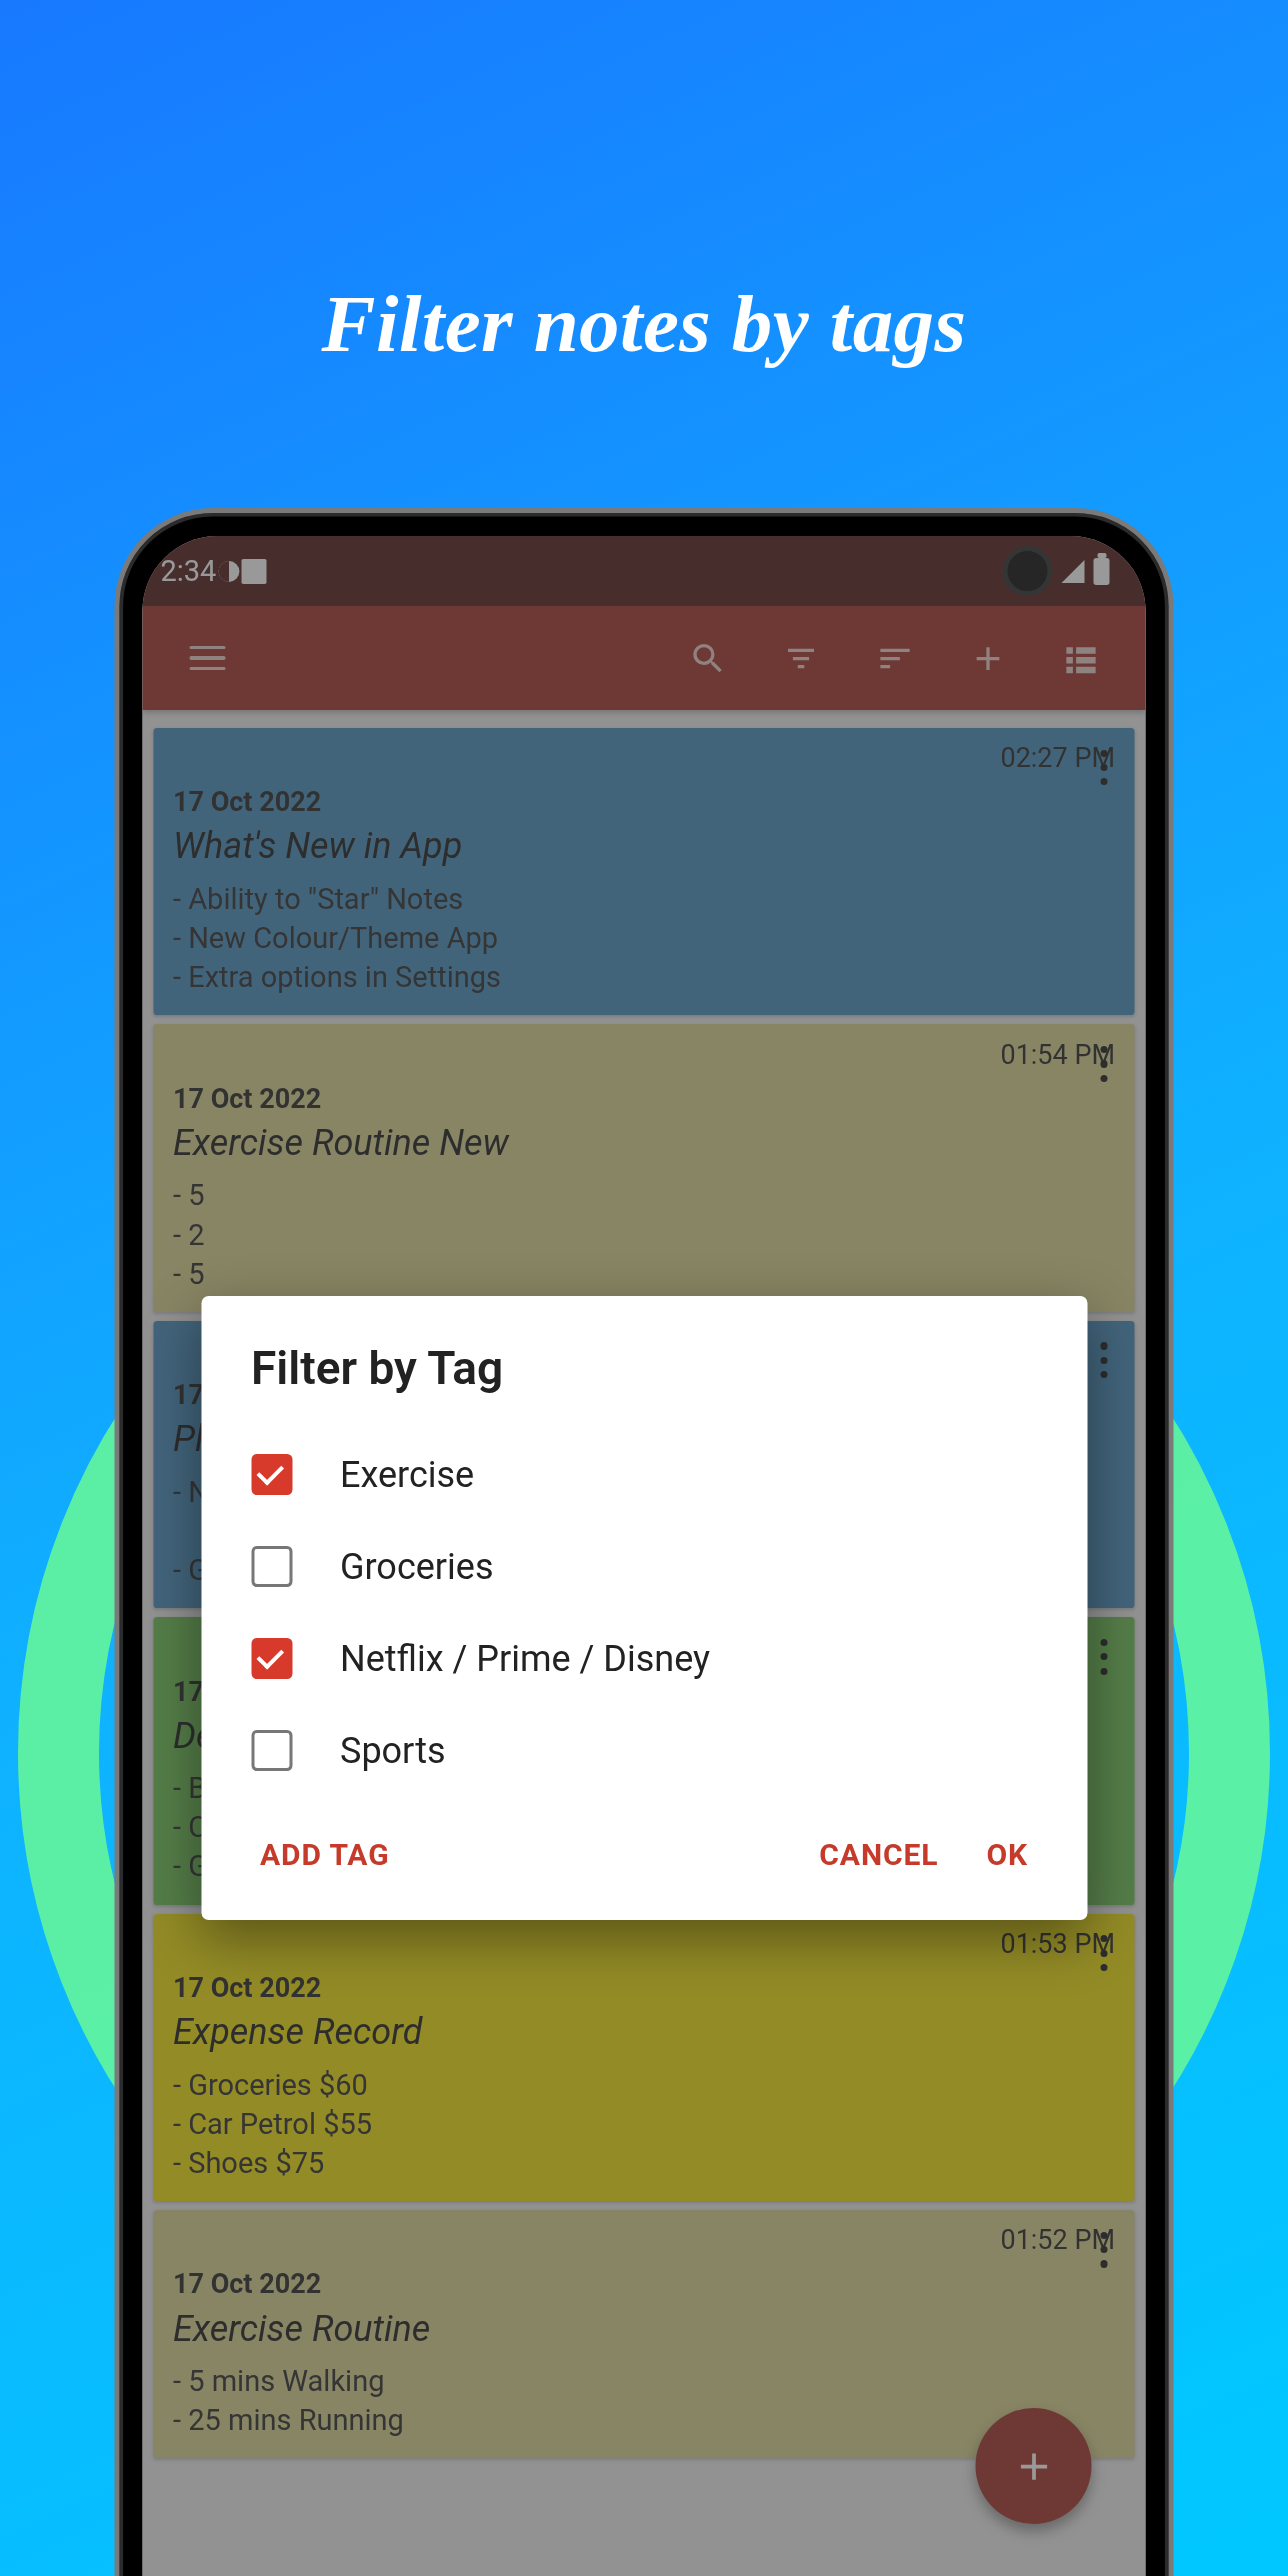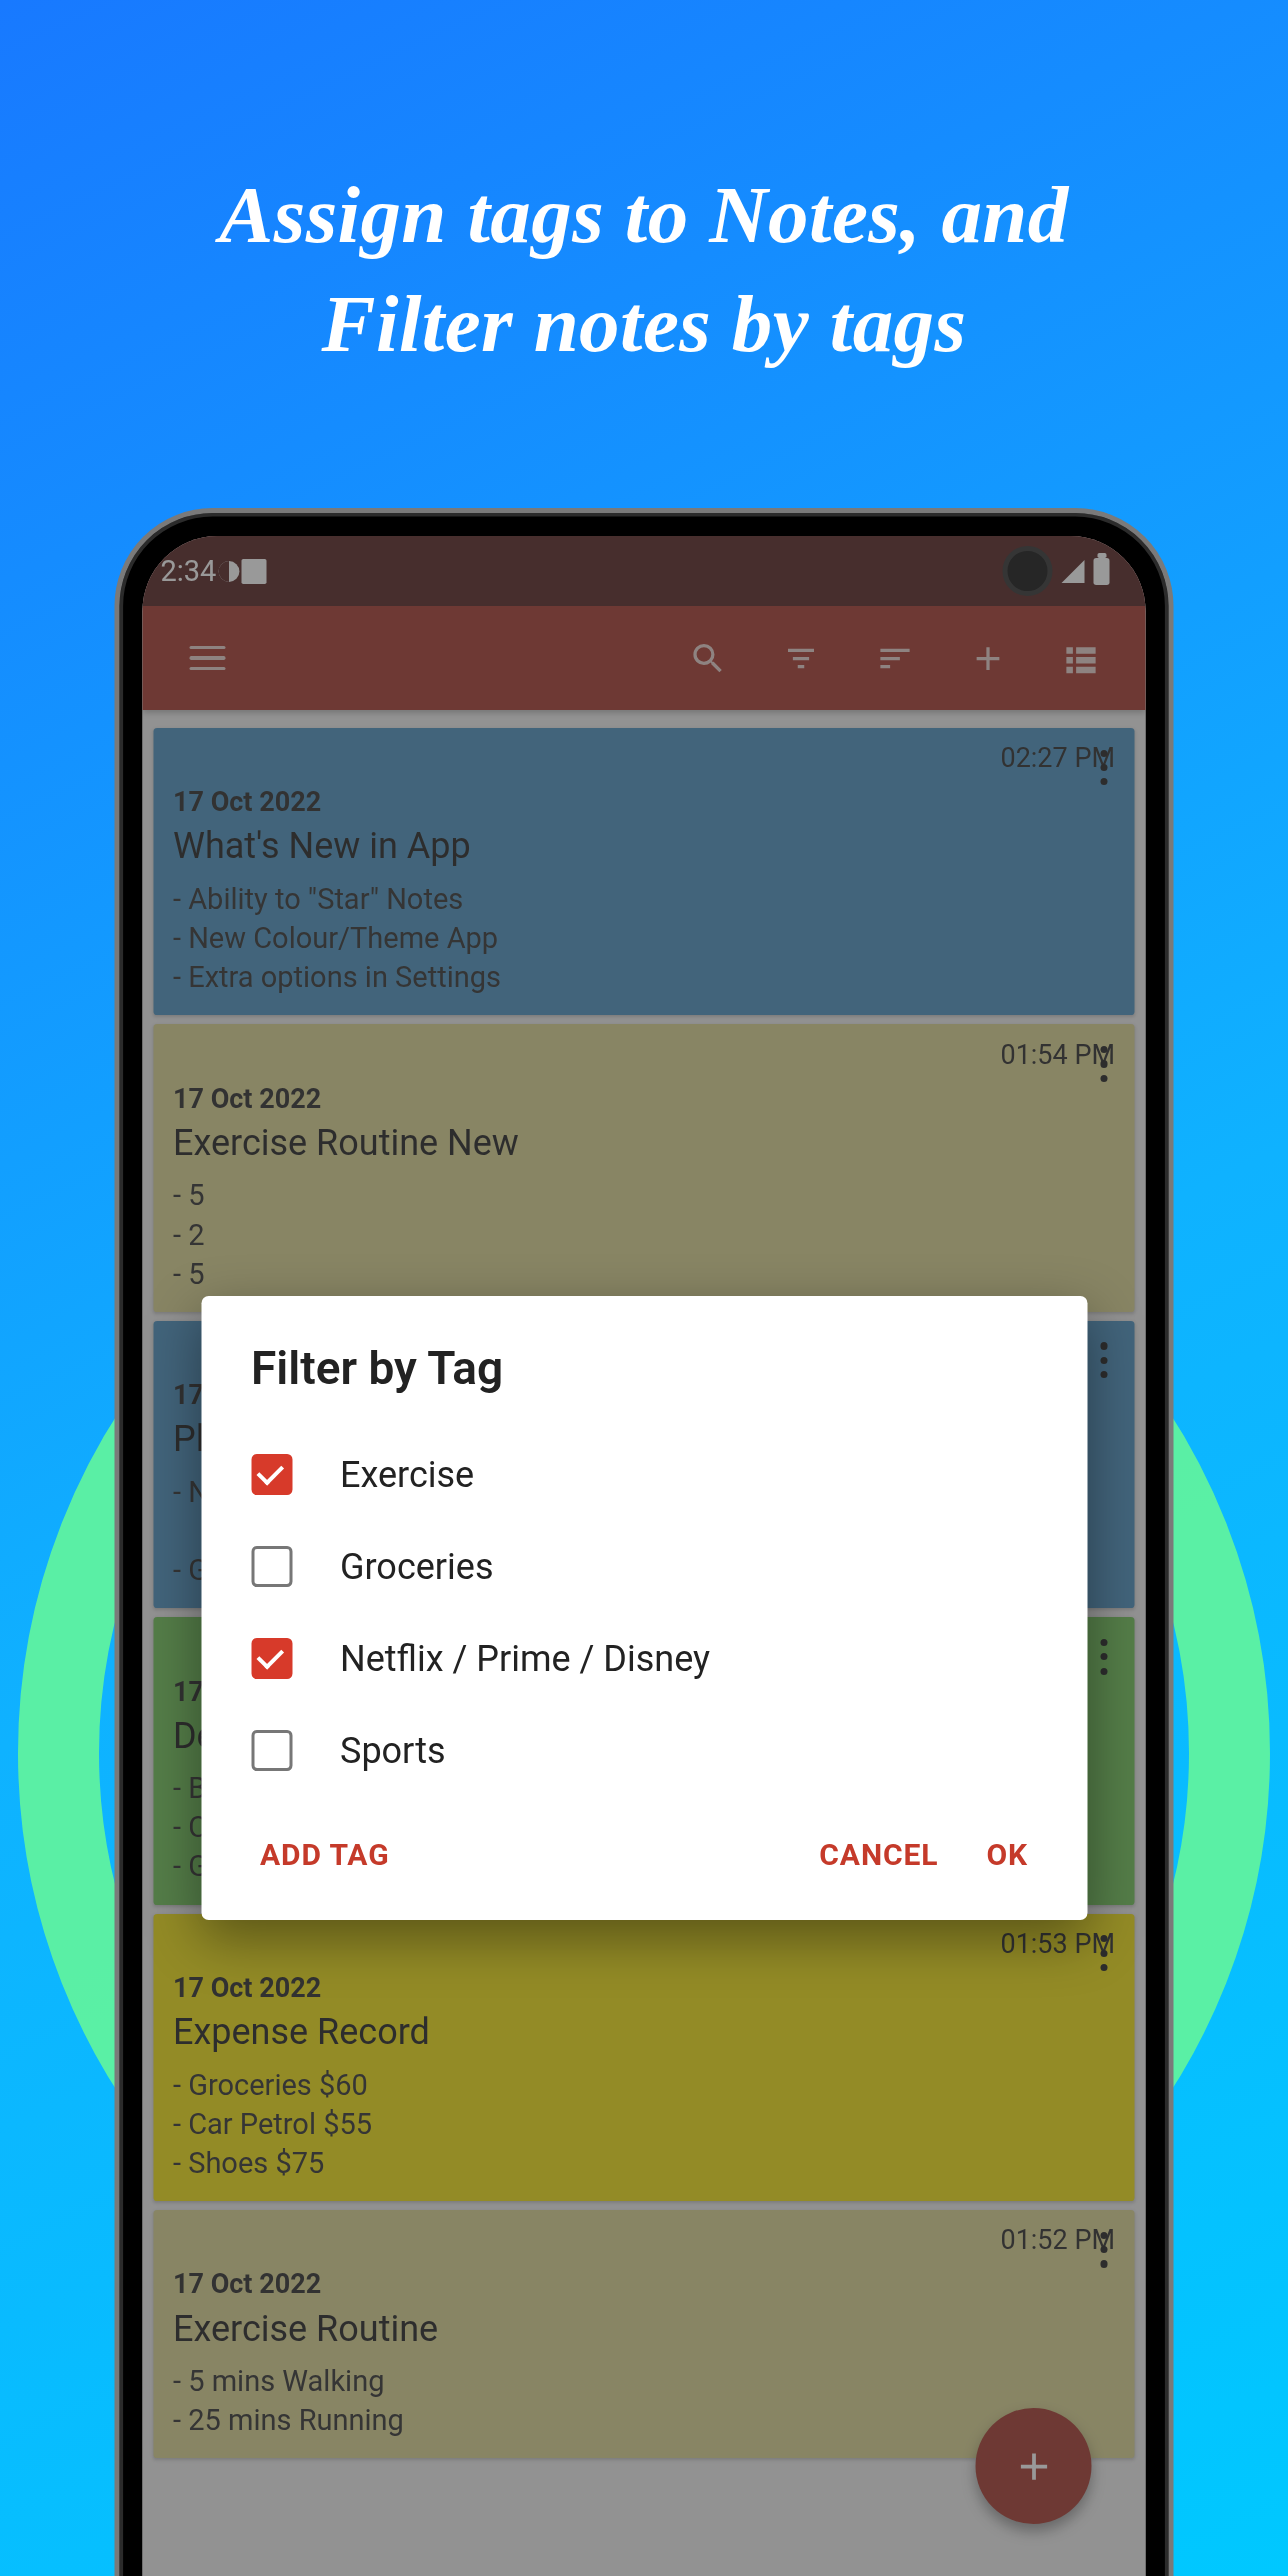--- a/index.html
+++ b/index.html
@@ -105,21 +105,21 @@
   .card {
     border-radius: 3.6px;
     margin: 9px 3.6px;
     padding: 14.3px 19.7px 18px;
     position:relative;
     box-shadow: 0 1.8px 3.6px rgba(0,0,0,.2);
   }
   .card .row1{display:flex;justify-content:space-between;font-weight:700;font-size:27px;color:#1b1b1b;}
   .card .date{font-weight:700;margin-top:44px;}
   .card .time{font-weight:400;}
-  .card .title{font-size:36px;color:#111;margin-top:7.2px;}
+  .card .title{font-size:36px;color:#111;margin-top:7.2px;font-style:italic;}
   .card .body{font-size:29px;color:#222;margin-top:12.5px;line-height:1.35;white-space:pre-line;}
   .card .kebab{
     position:absolute; right:12.5px; top:12.5px; width:36px; height:54px;
     display:flex;flex-direction:column;align-items:center;justify-content:center;gap:7.2px;
     cursor:pointer;
   }
   .card .kebab span{width:7.2px;height:7.2px;background:#111;border-radius:50%;}
 
   
   .fab{
@@ -165,21 +165,21 @@
     padding:12.5px 9px;cursor:pointer;
   }
   .dialog-actions .flex{flex:1;}
 </style>
 </head>
 <body>
 
 <div class="bg-circle"></div>
 
 <div class="promo-title">
-  <span>Assign tags to Notes, and</span><br>
+  <br>
   <span>Filter notes by tags</span>
 </div>
 
 <div class="phone">
   <div class="screen">
 
     <div class="status-bar">
       <div class="status-left">
         <span>2:34</span>
         <svg class="svg-ic" style="width:25px;height:25px;fill:#fff" viewBox="0 0 24 24">

